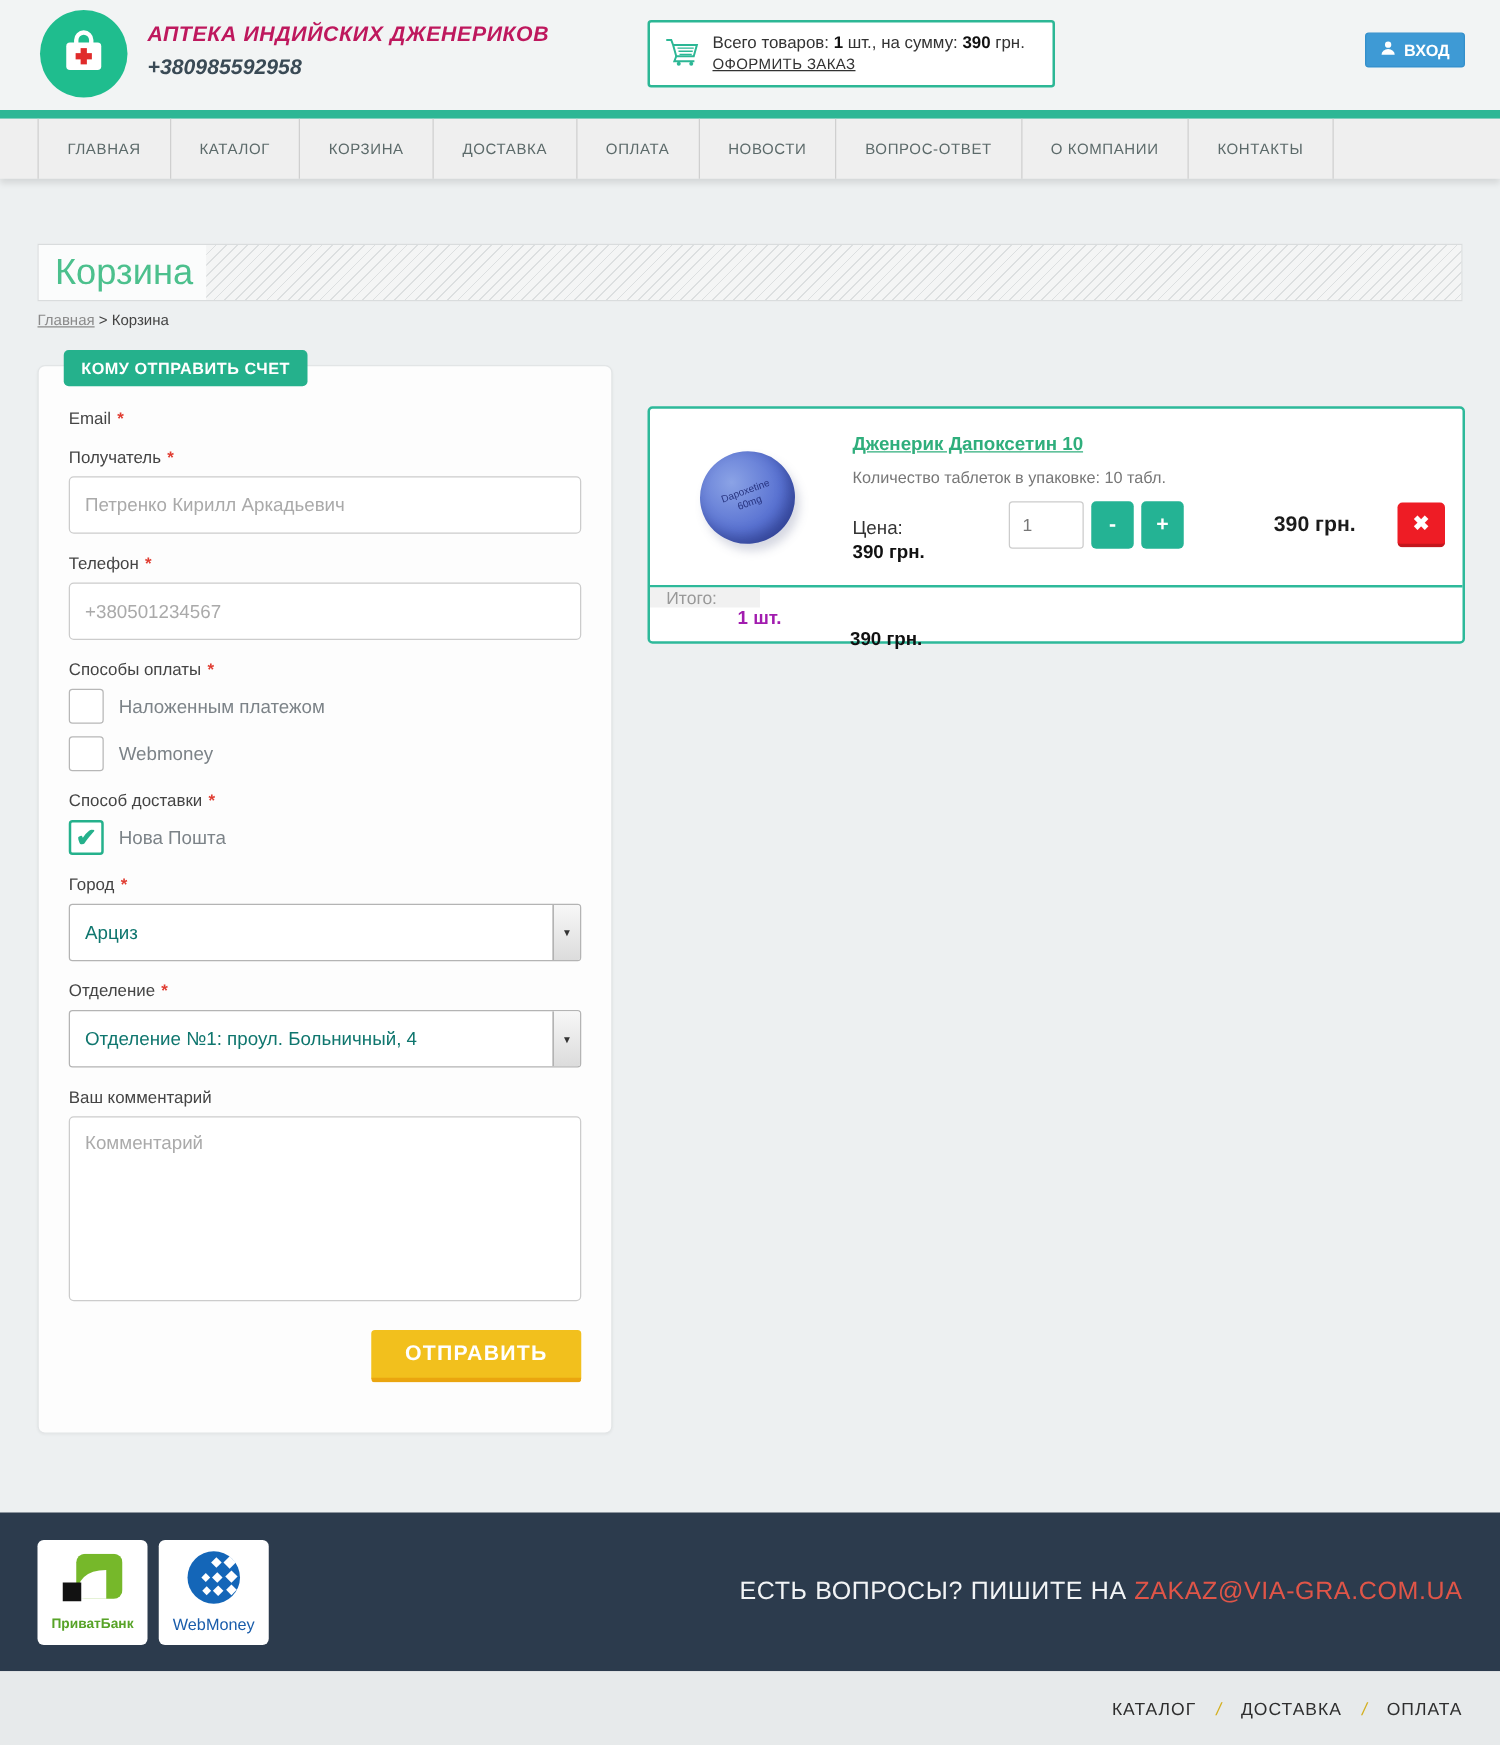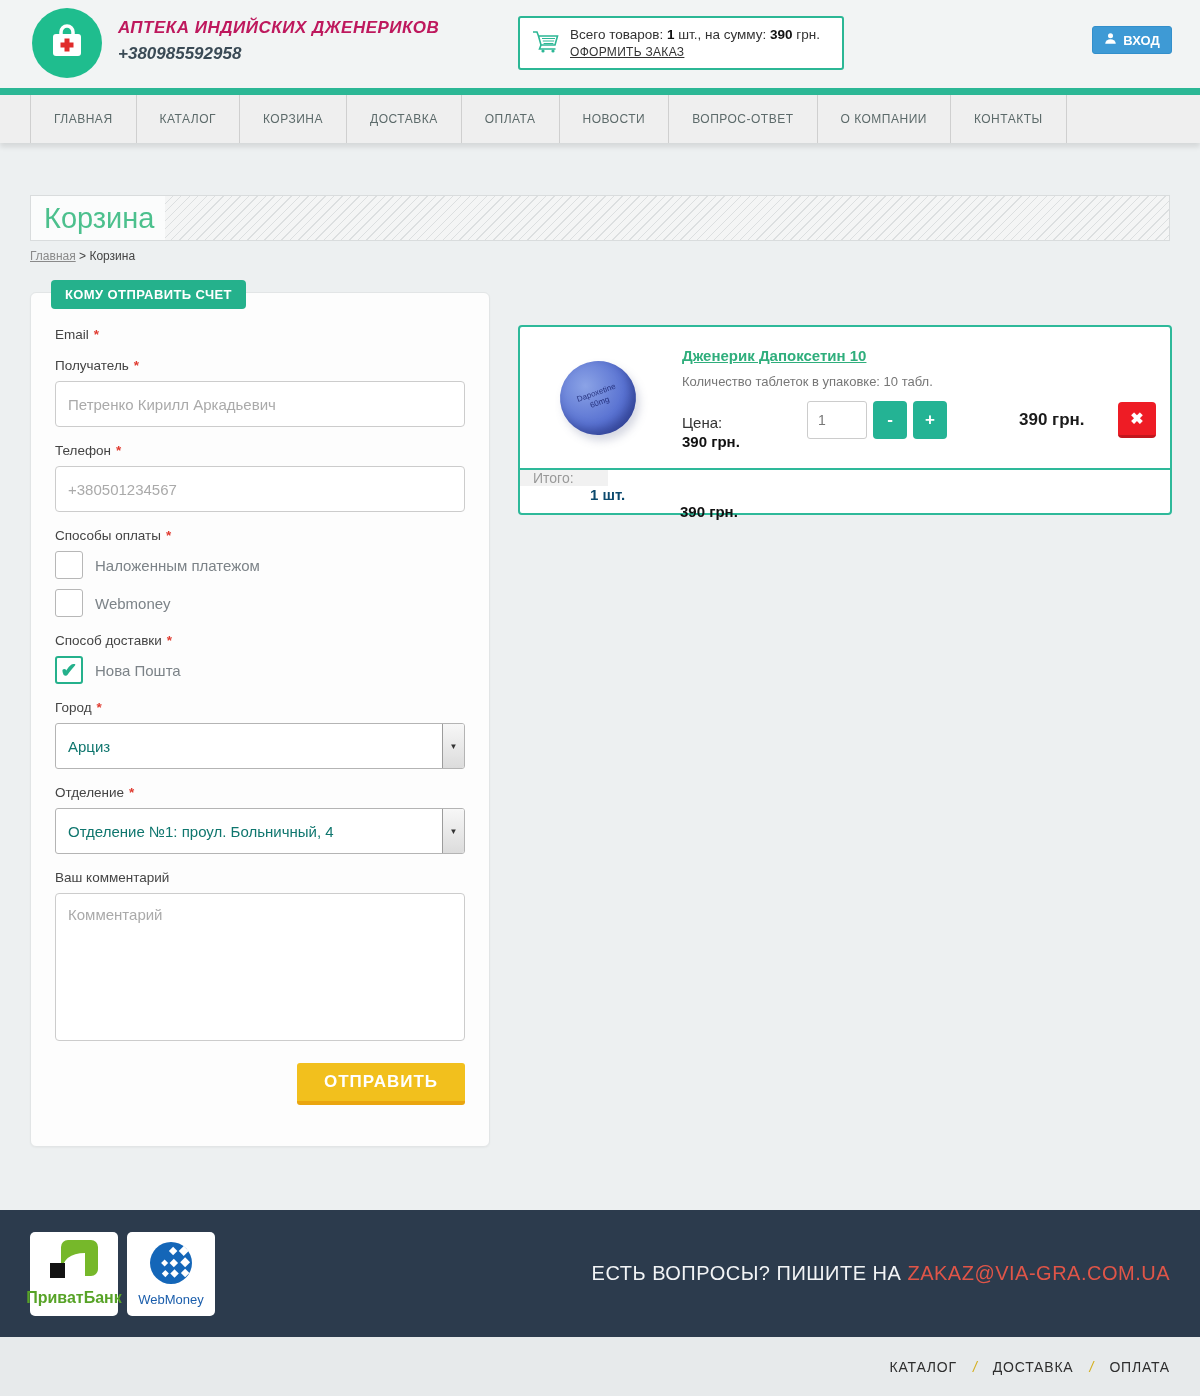--- a/index.html
+++ b/index.html
@@ -171,34 +171,34 @@
   }
   .totals-row {
     border-top: 2px solid #2eb99a; height: 45px; display: flex; align-items: stretch; flex-direction: column;
   }
   .t-spacer { width: 130px; flex: 0 0 auto; }
   .t-label-cell {
     width: 88px; flex: 0 0 auto; background: #f1f1f1;
     display: flex; align-items: center; padding-left: 13px;
     font-size: 14px; color: #999;
   }
-  .t-count { display: flex; align-items: center; margin-left: 70px; font-size: 15px; font-weight: bold; color: #0c4a6e; }
+  .t-count { display: flex; align-items: center; margin-left: 70px; font-size: 15px; font-weight: bold; color: #a21caf; }
   .t-sum { display: flex; align-items: center; margin-left: 160px; font-size: 15px; font-weight: bold; color: #111; }
   
   .dark-footer {
     height: 127px; background: #2c3b4d;
     display: flex; align-items: center; justify-content: space-between;
     padding: 0 30px;
   }
   .pay-badges { display: flex; gap: 9px; }
   .pay-card {
     width: 88px; height: 84px; background: #fff; border-radius: 5px;
     display: flex; flex-direction: column; align-items: center; justify-content: center; gap: 3px;
   }
-  .privat-label { color: #57a327; font-size: 16px; font-weight: bold; }
+  .privat-label { color: #57a327; font-size: 11px; font-weight: bold; }
   .wm-label { color: #1a5dab; font-size: 13px; }
   .footer-question { font-size: 20px; color: #f2f4f6; letter-spacing: .5px; white-space: nowrap; }
   .footer-question a { color: #e05548; text-decoration: none; cursor: pointer; }
   .bottom-bar {
     height: 59px; background: #e7eaeb; display: flex; align-items: center;
     justify-content: flex-end; padding-right: 30px; gap: 16px;
   }
   .bottom-link { font-size: 14px; color: #2e2e2e; letter-spacing: .8px; cursor: pointer; }
   .bottom-sep { color: #d4af1e; font-size: 14px; font-style: italic; }
 </style>

